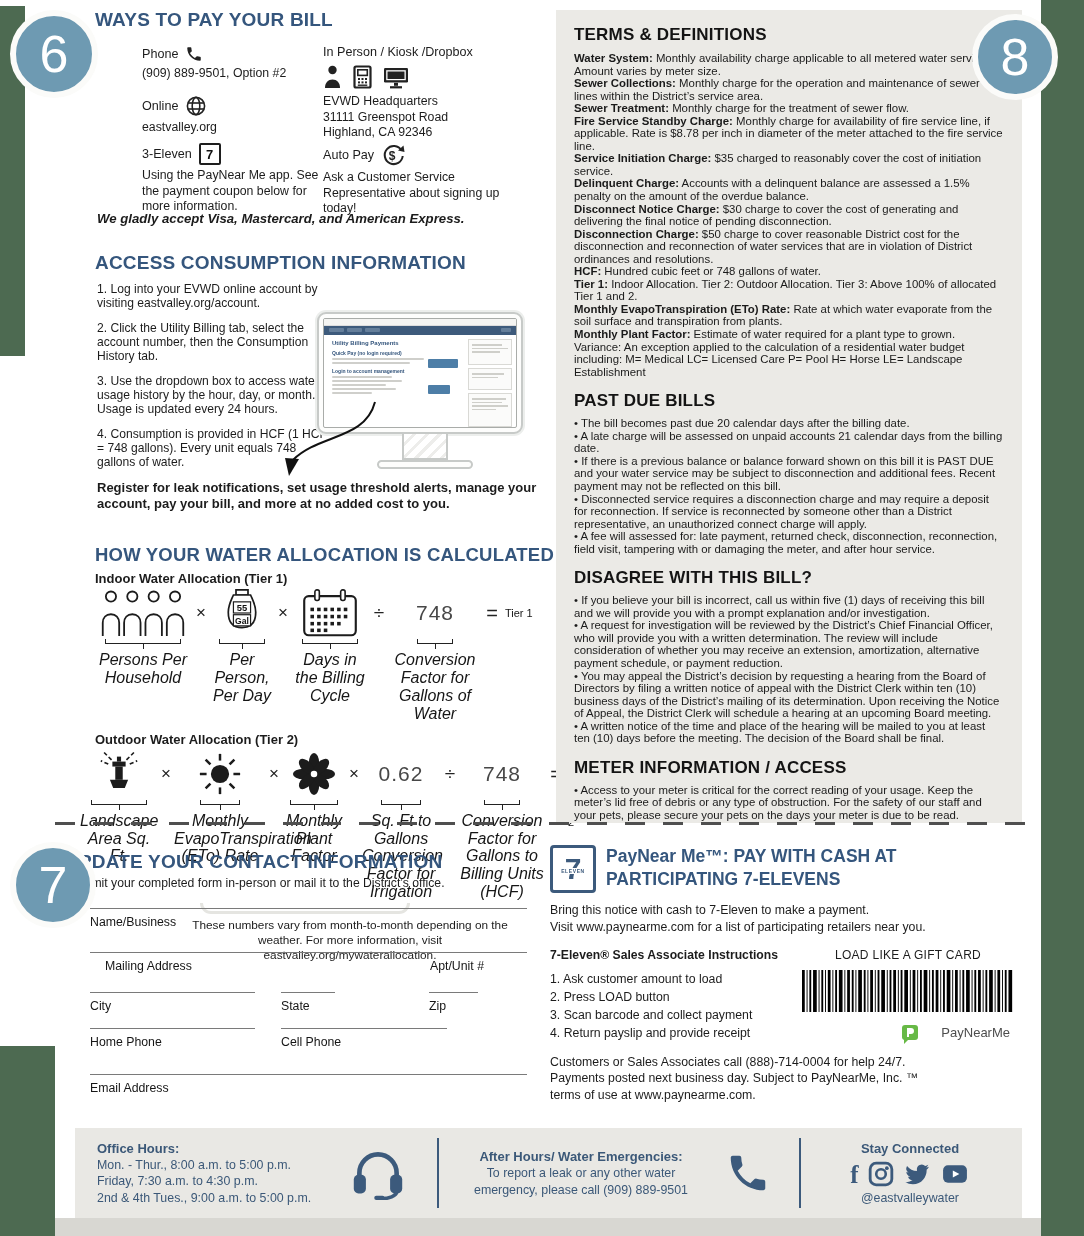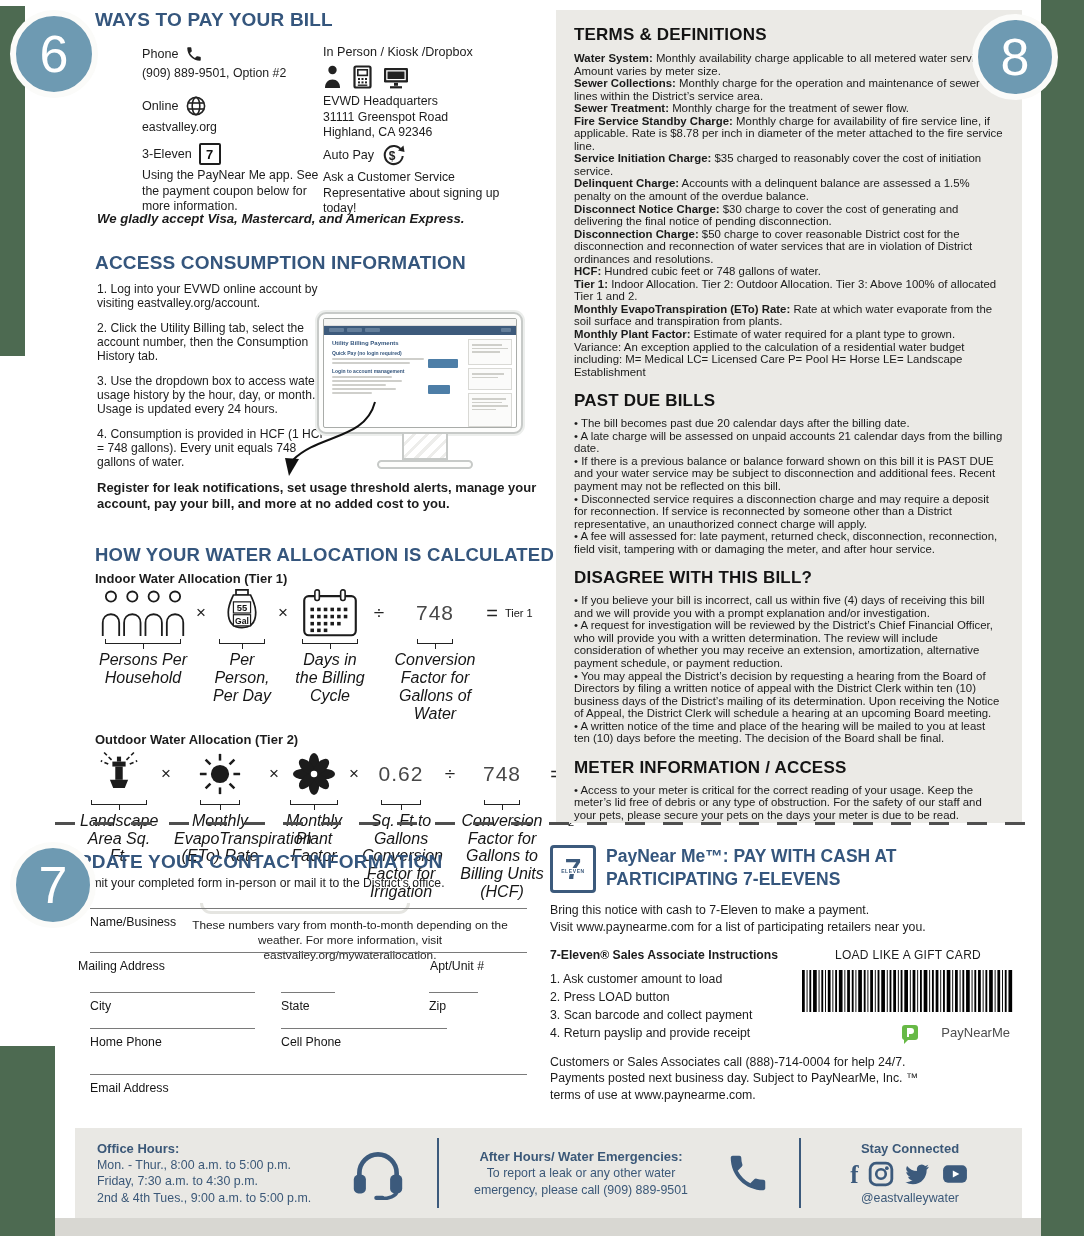--- a/index.html
+++ b/index.html
@@ -486,21 +486,21 @@
     <div class="h-black" style="margin-bottom:6px;">PAST DUE BILLS</div>
     <p>• The bill becomes past due 20 calendar days after the billing date.</p>
     <p>• A late charge will be assessed on unpaid accounts 21 calendar days from the billing date.</p>
     <p>• If there is a previous balance or balance forward shown on this bill it is PAST DUE and your water service may be subject to disconnection and additional fees. Recent payment may not be reflected on this bill.</p>
     <p>• Disconnected service requires a disconnection charge and may require a deposit for reconnection. If service is reconnected by someone other than a District representative, an unauthorized connect charge will apply.</p>
     <p>• A fee will assessed for: late payment, returned check, disconnection, reconnection, field visit, tampering with or damaging the meter, and after hour service.</p>
   </div>
 
   <div class="sect">
     <div class="h-black" style="margin-bottom:6px;">DISAGREE WITH THIS BILL?</div>
-    <p>• If you believe your bill is incorrect, call us within five (4) days of receiving this bill and we will provide you with a prompt explanation and/or investigation.</p>
+    <p>• If you believe your bill is incorrect, call us within five (1) days of receiving this bill and we will provide you with a prompt explanation and/or investigation.</p>
     <p>• A request for investigation will be reviewed by the District’s Chief Financial Officer, who will provide you with a written determination. The review will include consideration of whether you may receive an extension, amortization, alternative payment schedule, or payment reduction.</p>
     <p>• You may appeal the District’s decision by requesting a hearing from the Board of Directors by filing a written notice of appeal with the District Clerk within ten (10) business days of the District’s mailing of its determination. Upon receiving the Notice of Appeal, the District Clerk will schedule a hearing at an upcoming Board meeting.</p>
     <p>• A written notice of the time and place of the hearing will be mailed to you at least ten (10) days before the meeting. The decision of the Board shall be final.</p>
   </div>
 
   <div class="sect">
     <div class="h-black" style="margin-bottom:6px;">METER INFORMATION / ACCESS</div>
     <p>• Access to your meter is critical for the correct reading of your usage. Keep the meter’s lid free of debris or any type of obstruction. For the safety of our staff and your pets, please secure your pets on the days your meter is due to be read.</p>
 
   </div>
@@ -519,21 +519,21 @@
 <div class="perforation"></div>
 
 <div id="contact">
   <div class="h-navy">UPDATE YOUR CONTACT INFORMATION</div>
   <div class="fsub">*Submit your completed form in-person or mail it to the District’s office.</div>
 
   <div class="fline" style="left:25px;top:63px;width:437px;"></div>
   <div class="flab" style="left:25px;top:70px;">Name/Business</div>
 
   <div class="fline" style="left:25px;top:107px;width:437px;"></div>
-  <div class="flab" style="left:13px;top:114px;">Mailing Address</div>
+  <div class="flab" style="left:40px;top:114px;">Mailing Address</div>
   <div class="flab" style="left:365px;top:114px;">Apt/Unit #</div>
 
   <div class="fline" style="left:25px;top:147px;width:165px;"></div>
   <div class="flab" style="left:25px;top:154px;">City</div>
   <div class="fline" style="left:216px;top:147px;width:54px;"></div>
   <div class="flab" style="left:216px;top:154px;">State</div>
   <div class="fline" style="left:364px;top:147px;width:49px;"></div>
   <div class="flab" style="left:364px;top:154px;">Zip</div>
 
   <div class="fline" style="left:25px;top:183px;width:165px;"></div>

